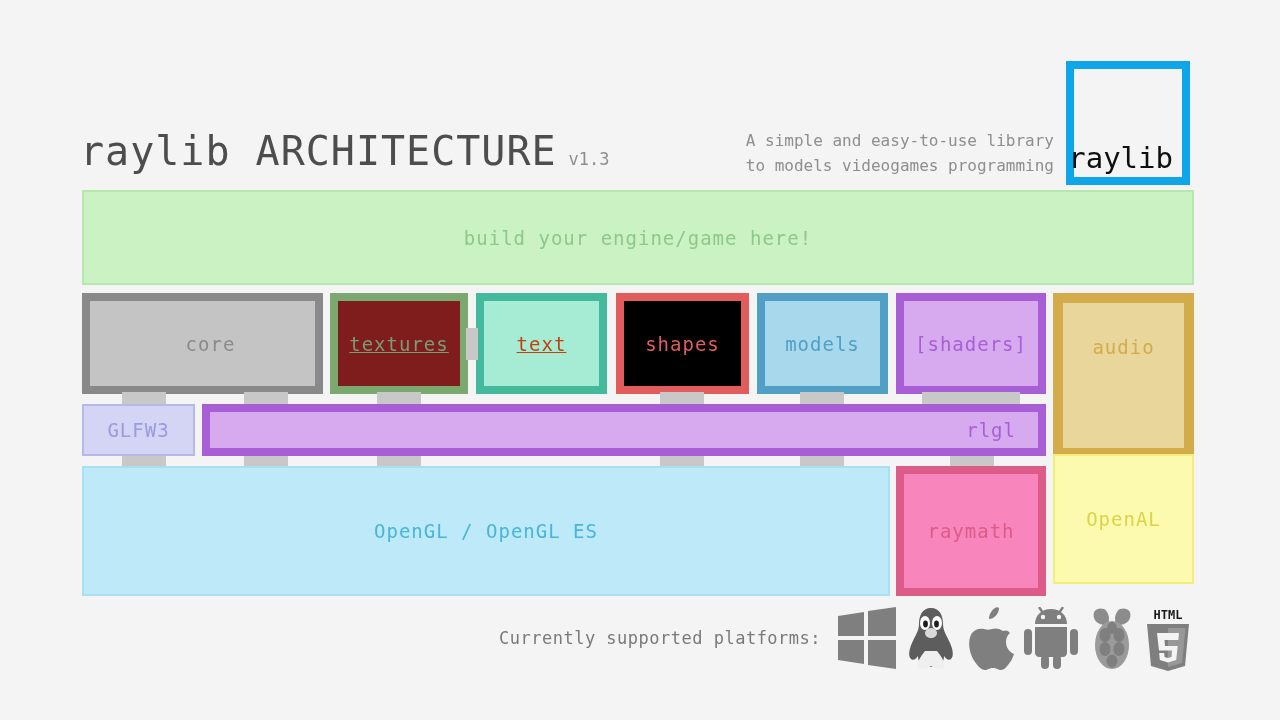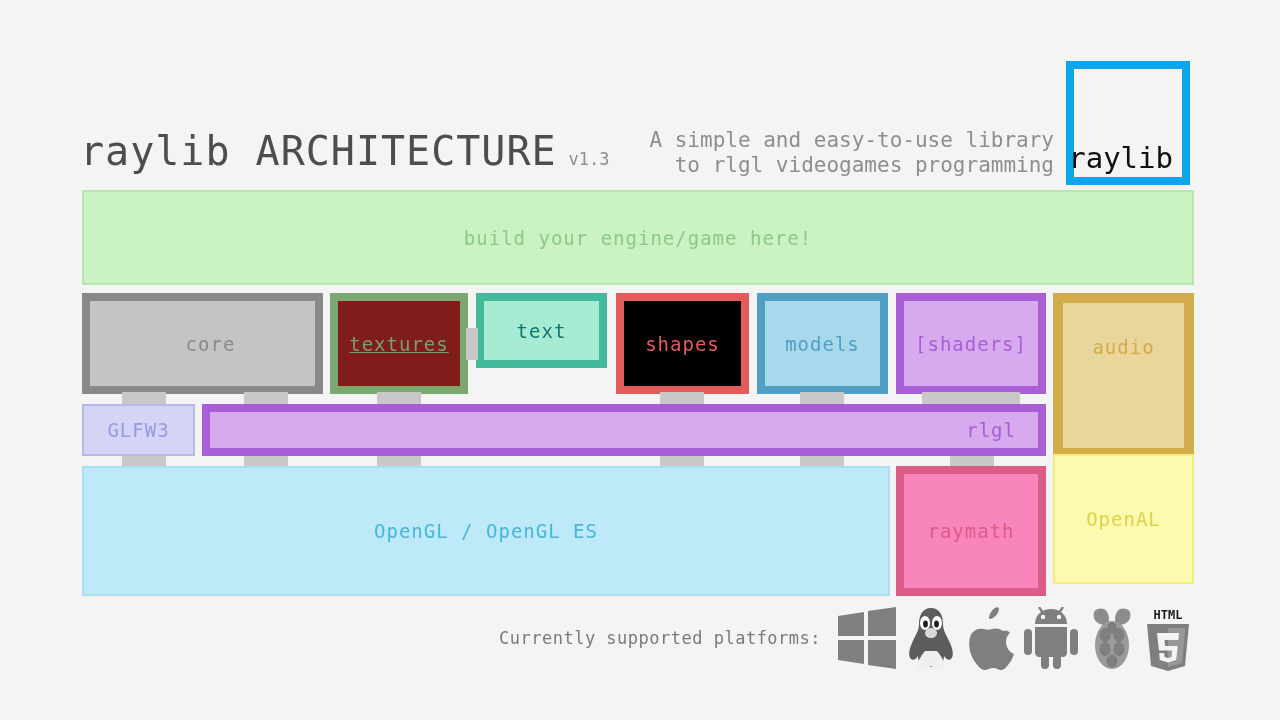--- a/index.html
+++ b/index.html
@@ -41,21 +41,21 @@
     letter-spacing: 0px;
     margin-left: 12px;
     vertical-align: baseline;
   }
 
   .tagline {
     position: absolute;
     right: 226px;
     top: 128px;
     text-align: right;
-    font-size: 21px;
+    font-size: 16px;
     color: #8e8e8e;
     line-height: 25px;
     white-space: nowrap;
   }
 
   .logo {
     position: absolute;
     left: 1066px;
     top: 61px;
     width: 124px;
@@ -116,40 +116,40 @@
 <body style="background: rgb(244, 244, 244);">
 
 <div class="stage">
 
   <div class="title">
     <span>raylib ARCHITECTURE</span><span class="ver">v1.3</span>
   </div>
 
   <div class="tagline">
     <div>A simple and easy-to-use library</div>
-    <div>to rlgl videogames programming</div>
+    <div>to models videogames programming</div>
   </div>
 
   <div class="logo">
     <span class="logo-text">raylib</span>
   </div>
 
   <div class="box" id="user-box" style="left: 82px; top: 190px; width: 1112px; height: 95px; border-width: 2px; border-style: solid; background: rgb(202, 242, 194); border-color: rgb(182, 232, 173); color: rgb(142, 200, 138);">
     <span>build your engine/game here!</span>
   </div>
 
   <div class="box" id="mod-0" style="left: 82px; top: 293px; width: 241px; height: 101px; border-width: 8px; border-style: solid; background: rgb(196, 196, 196); border-color: rgb(137, 137, 137); color: rgb(138, 138, 138); padding-left: 16px;">
     <span>core</span>
   </div>
 
   <div class="box" id="mod-1" style="left: 330px; top: 293px; width: 138px; height: 101px; border-width: 8px; border-style: solid; background: #7f1d1d; border-color: rgb(122, 168, 111); color: rgb(122, 156, 114); text-decoration: underline;">
     <span>textures</span>
   </div>
 
-  <div class="box" id="mod-2" style="left: 476px; top: 293px; width: 131px; height: 75px; border-width: 8px; border-style: solid; background: rgb(166, 236, 212); border-color: rgb(69, 185, 155); color: #0f766e;">
+  <div class="box" id="mod-2" style="left: 476px; top: 293px; width: 131px; height: 101px; border-width: 8px; border-style: solid; background: rgb(166, 236, 212); border-color: rgb(69, 185, 155); color: #c2410c; text-decoration: underline;">
     <span>text</span>
   </div>
 
   <div class="box" id="mod-3" style="left: 616px; top: 293px; width: 133px; height: 101px; border-width: 8px; border-style: solid; background: #000000; border-color: rgb(227, 92, 92); color: rgb(227, 92, 92);">
     <span>shapes</span>
   </div>
 
   <div class="box" id="mod-4" style="left: 757px; top: 293px; width: 131px; height: 101px; border-width: 8px; border-style: solid; background: rgb(168, 216, 236); border-color: rgb(81, 159, 196); color: rgb(81, 159, 196);">
     <span>models</span>
   </div>

